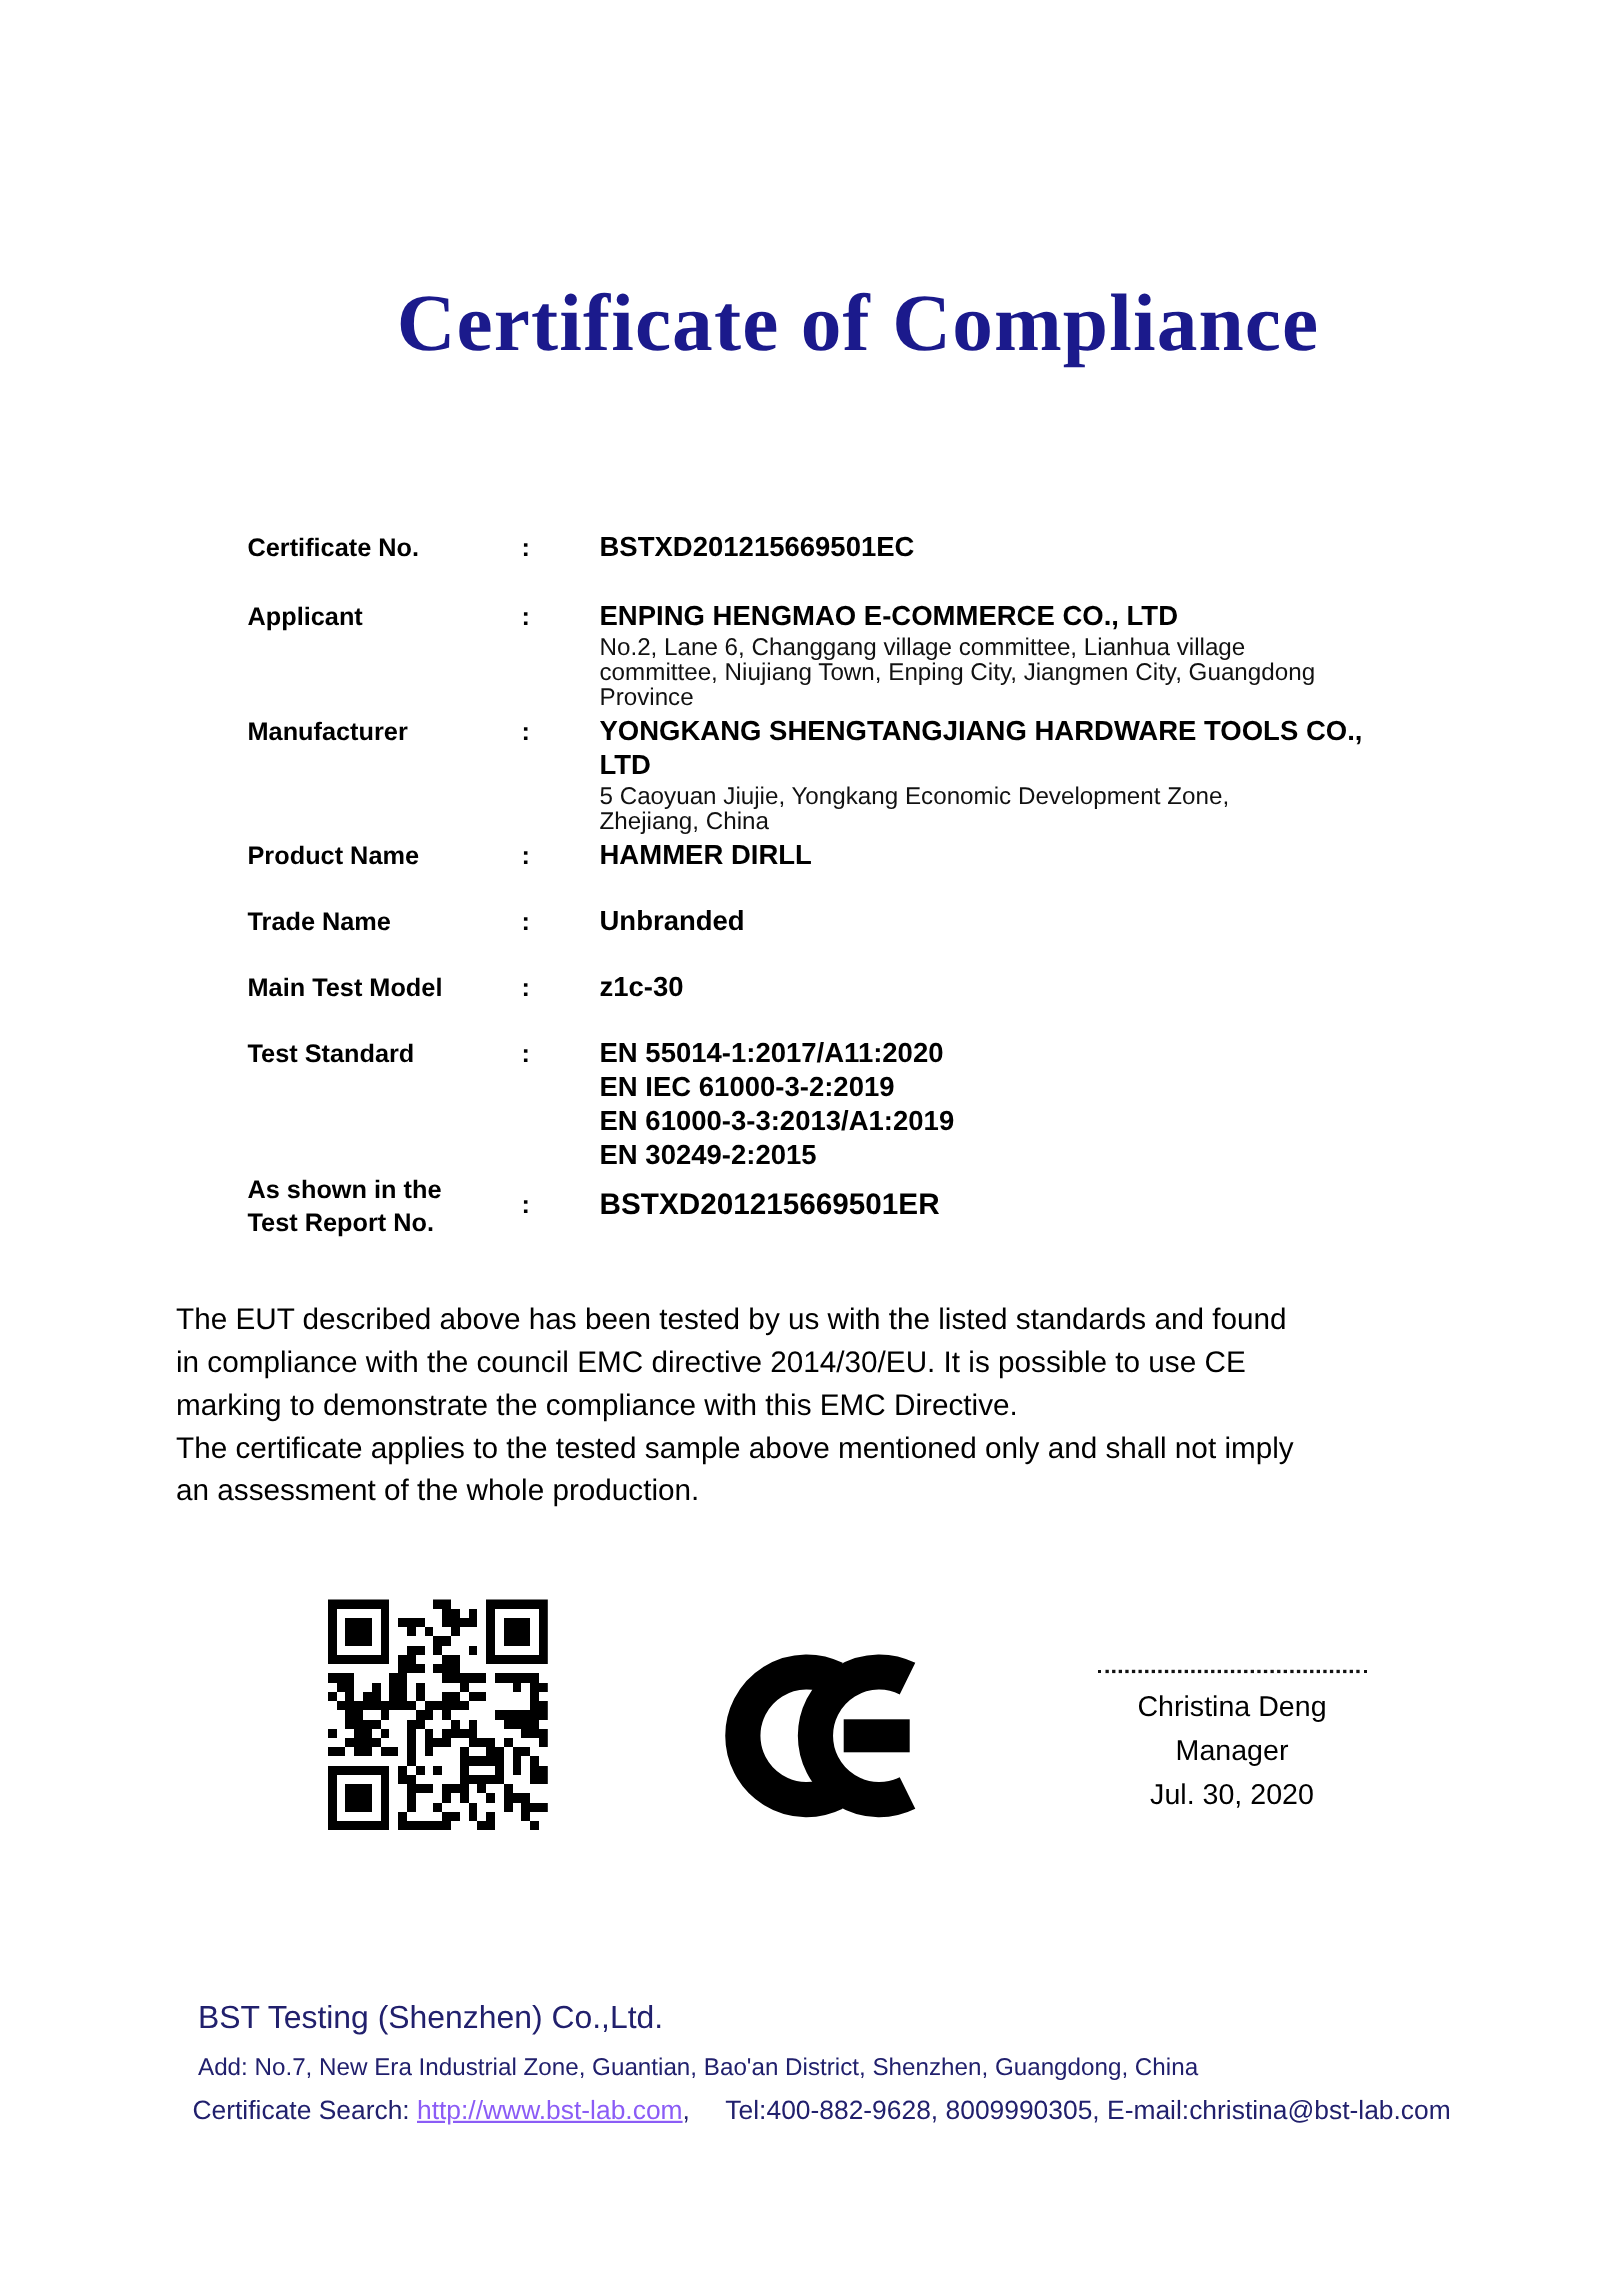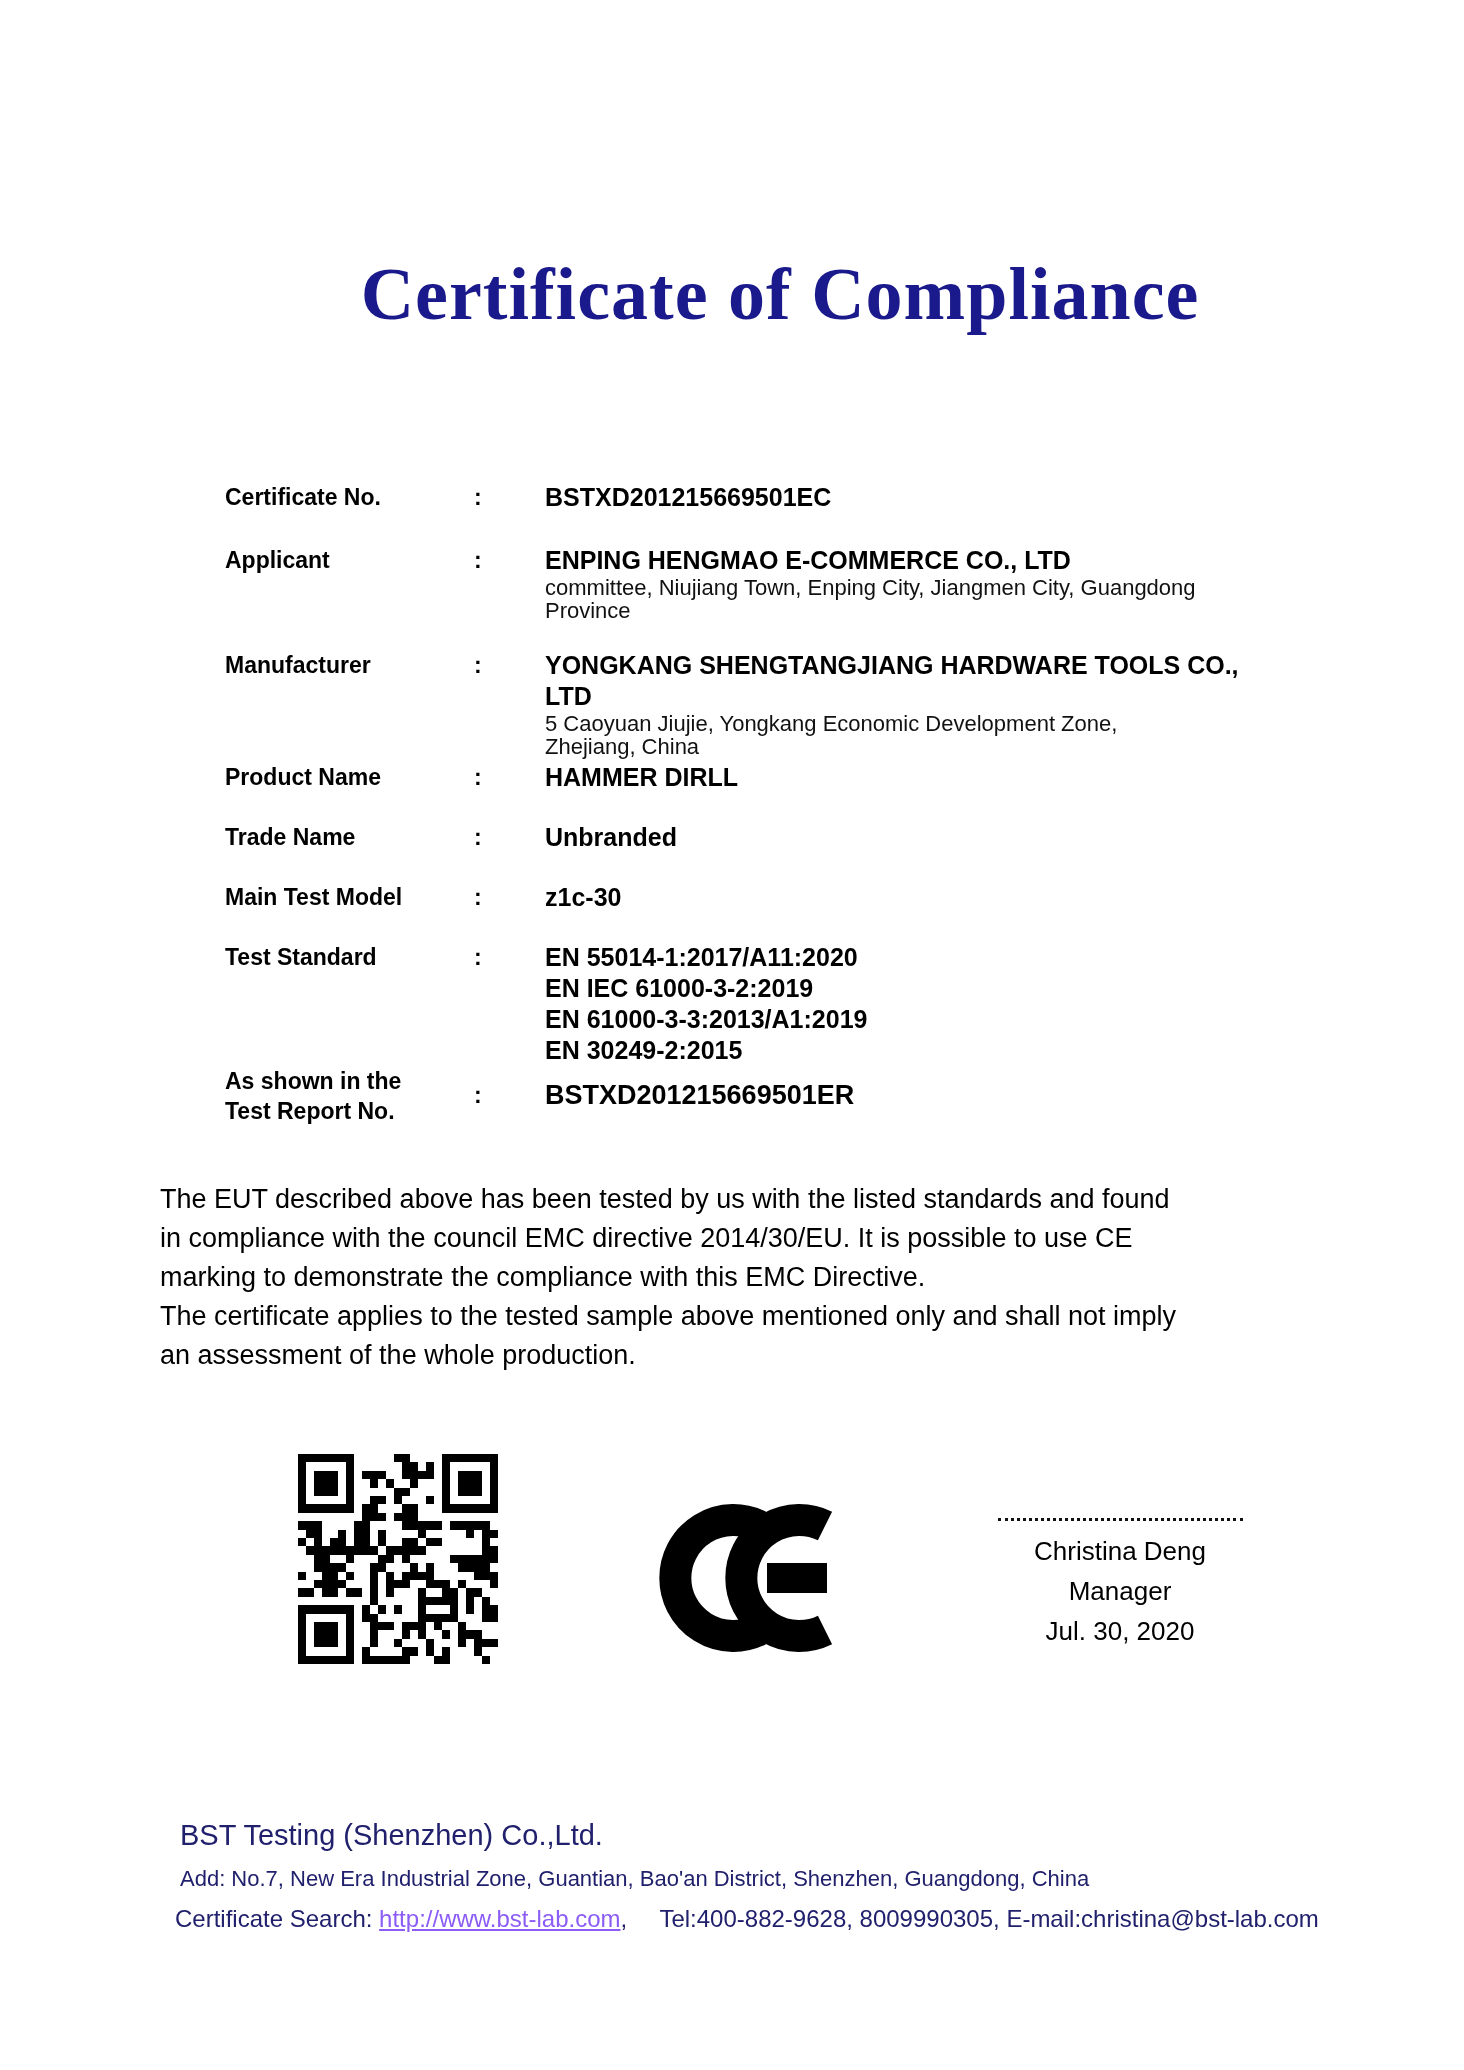--- a/index.html
+++ b/index.html
@@ -68,20 +68,21 @@
     <div class="val">
         <div class="b">BSTXD201215669501EC</div>
       </div>
   </div>
 
   <div class="row" style="top:545px">
     <div class="lbl">Applicant</div>
     <div class="colon">:</div>
     <div class="val">
       <div class="b">ENPING HENGMAO E-COMMERCE CO., LTD</div>
+      <div class="a">No.2, Lane 6, Changgang village committee, Lianhua village</div>
       <div class="a">committee, Niujiang Town, Enping City, Jiangmen City, Guangdong</div>
       <div class="a">Province</div>
     </div>
   </div>
 
   <div class="row" style="top:650px">
     <div class="lbl">Manufacturer</div>
     <div class="colon">:</div>
     <div class="val">
       <div class="b">YONGKANG SHENGTANGJIANG HARDWARE TOOLS CO.,</div>

